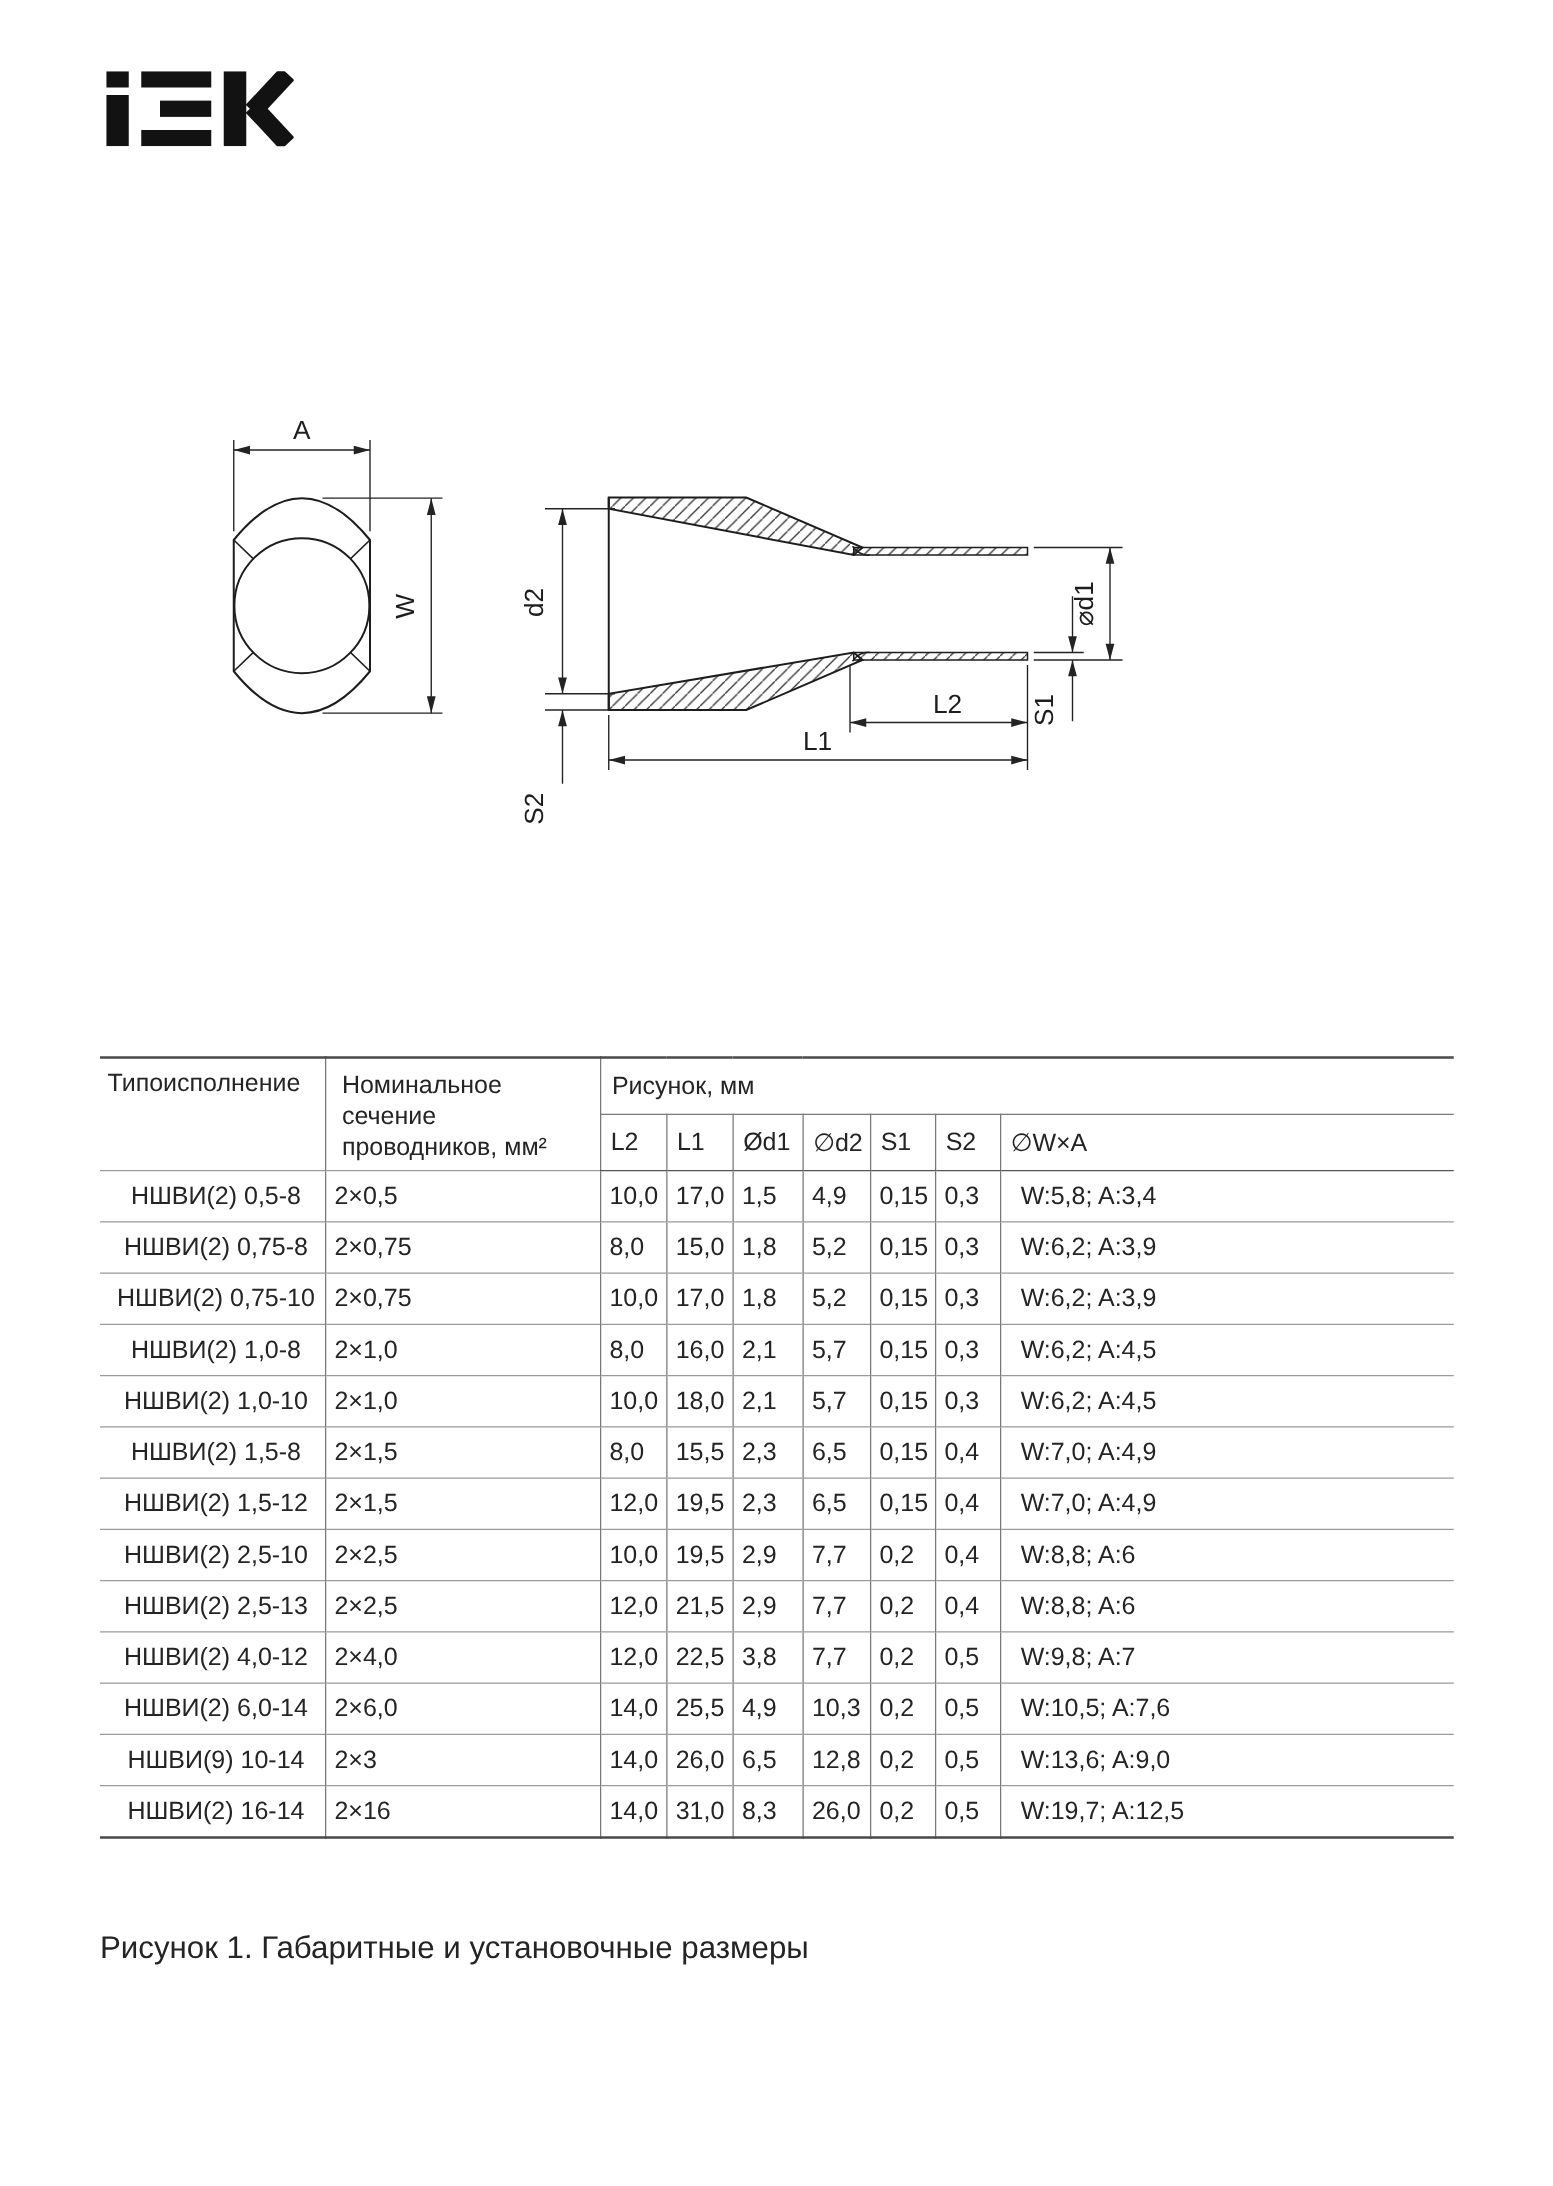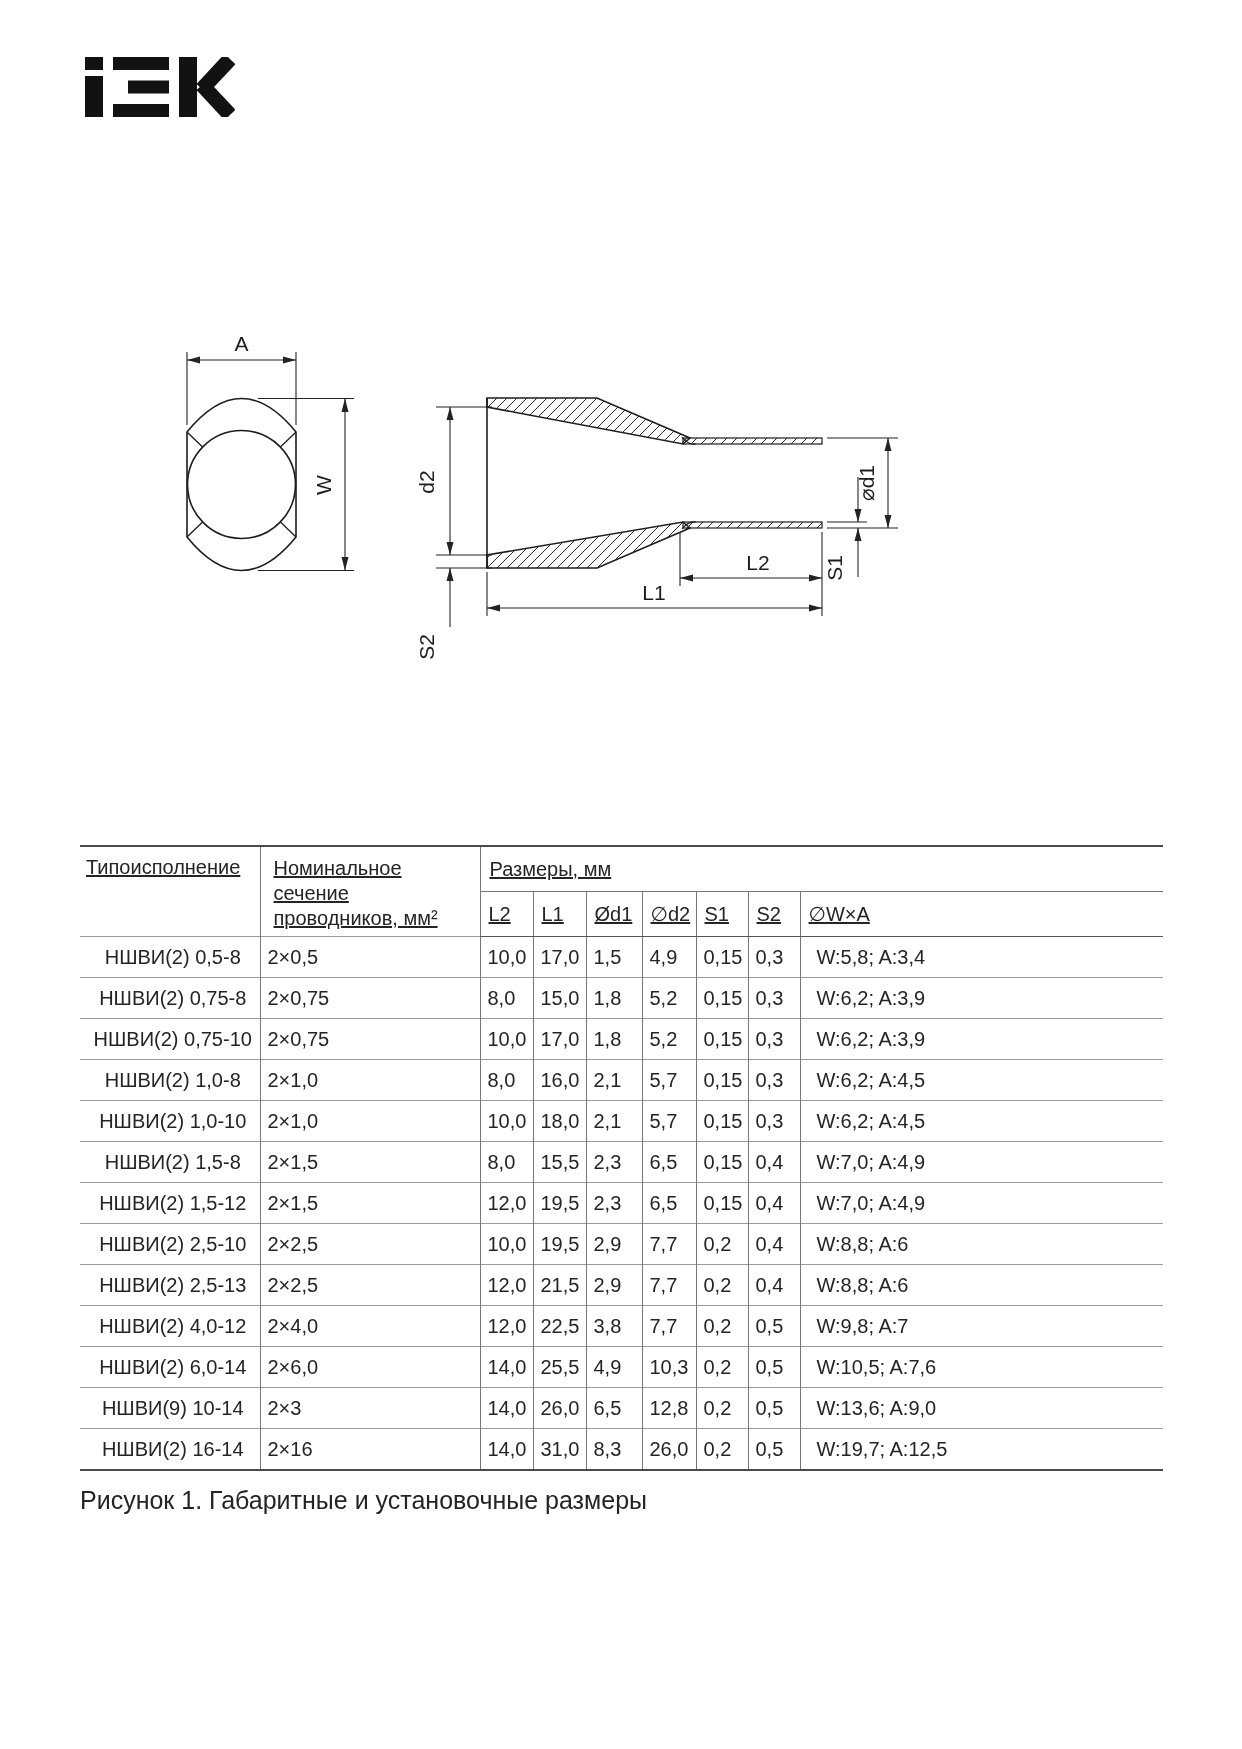--- a/index.html
+++ b/index.html
@@ -15,29 +15,29 @@
   .dim line, .dim path{stroke:#232323;stroke-width:1.1;fill:none;}
   .dim polygon{fill:#232323;stroke:none;}
   .tbl{
     position:absolute;left:80px;top:845px;width:1083px;
     border-collapse:collapse;table-layout:fixed;
     font-size:20px;color:#242424;
     border-top:2px solid #4a4a4a;border-bottom:2px solid #4a4a4a;
   }
   .tbl th,.tbl td{font-weight:normal;text-align:left;border-left:1px solid #787878;overflow:hidden;white-space:nowrap;}
   .tbl th.c0,.tbl td.c0{border-left:none;}
-  .tbl thead th{vertical-align:top;padding:9px 4px 4px 6px;text-decoration:underline;}
+  .tbl thead th{vertical-align:top;padding:9px 4px 4px 6px;}
   .tbl thead th.h-sect{white-space:normal;line-height:1.25;padding-left:13px;}
   .tbl thead th.h-dims{vertical-align:middle;padding:0 0 0 9px;border-bottom:1px solid #787878;height:44px;}
   .tbl thead tr.subrow th{vertical-align:middle;padding:0 0 0 8px;height:44px;border-bottom:1px solid #555555;}
   .tbl tbody td{height:40px;vertical-align:middle;border-top:1px solid #9a9a9a;padding:0 0 0 7px;}
   .tbl tbody td.c0{padding-left:6px;text-align:center;}
   .tbl tbody td.c1{}
   .tbl tbody td.c8{padding-left:16px;}
-  .caption{position:absolute;left:80px;top:1486px;font-size:25px;color:#242424;}
+  .caption{position:absolute;left:80px;top:1544px;font-size:25px;color:#242424;}
 </style>
 </head>
 <body>
 
 <div class="page">
 
   <svg class="logo" width="150" height="60" viewBox="0 0 150 60">
     <title>IEK</title>
     <g fill="#121212">
       <rect x="0" y="0" width="18" height="13"></rect>
@@ -150,21 +150,21 @@
       <col style="width:56px">
         <col style="width:54px">
         <col style="width:52px">
         <col style="width:52px">
         <col style="width:363px">
     </colgroup>
     <thead>
       <tr>
         <th class="c0 h-type" rowspan="2">Типоисполнение</th>
         <th class="h-sect" rowspan="2">Номинальное сечение проводников, мм²</th>
-        <th class="h-dims" colspan="7">Размеры, мм</th>
+        <th class="h-dims" colspan="7">Рисунок, мм</th>
       </tr>
       <tr class="subrow">
         <th>L2</th>
         <th>L1</th>
         <th>Ød1</th>
         <th>∅d2</th>
         <th>S1</th>
         <th>S2</th>
         <th>∅W×A</th>
       </tr>

